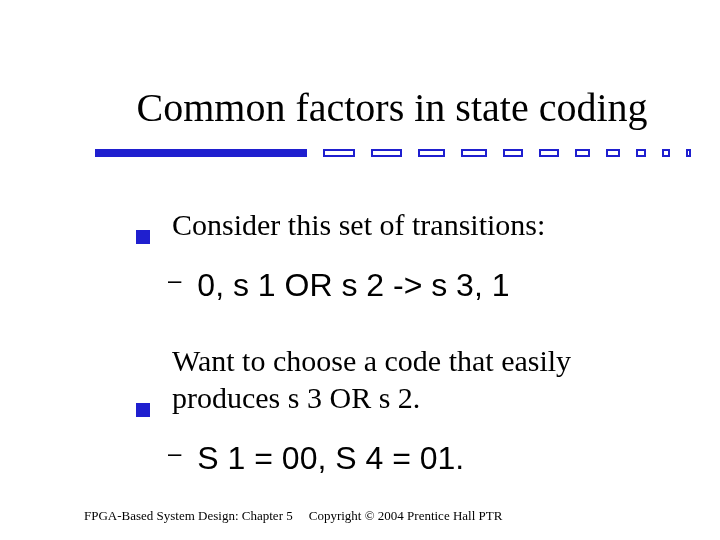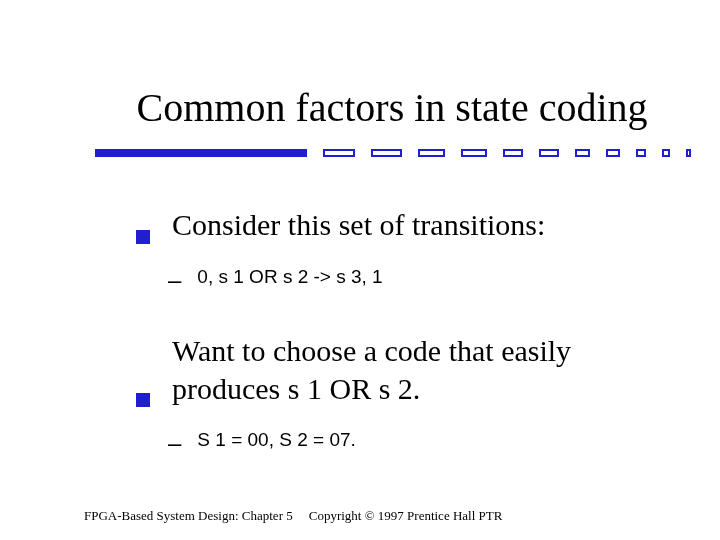--- a/index.html
+++ b/index.html
@@ -8,21 +8,21 @@
   .title { position: absolute; top: 52px; left: 0; width: 720px; text-align: center; font-size: 40px; font-weight: 400; }
   .divider { position: absolute; top: 109px; left: 55px; width: 612px; height: 24px; display: flex; align-items: stretch; }
   .divider .solid { background: #1f1fcf; }
   .divider .box { border: 2px solid #1f1fcf; background: #fff; }
   .content { position: absolute; top: 158px; left: 88px; width: 576px; }
   .bullet-row { display: flex; align-items: flex-end; margin-bottom: 4px; }
   .bullet-sq { width: 14px; height: 14px; background: #1f1fcf; flex: 0 0 14px; margin-top: 12px; margin-right: 14px; }
   .bullet-text { font-size: 30px; line-height: 1.25; }
   .sub-row { display: flex; align-items: flex-start; margin-left: 40px; margin-top: 6px; margin-bottom: 22px; }
   .sub-dash { font-size: 24px; font-family: Arial, sans-serif; margin-right: 8px; line-height: 1.2; }
-  .sub-text { font-size: 19px; font-family: Arial, sans-serif; line-height: 1.2; }
+  .sub-text { font-size: 32px; font-family: Arial, sans-serif; line-height: 1.2; }
   .footer { position: absolute; bottom: 24px; left: 44px; right: 44px; display: flex; justify-content: flex-start; font-size: 13px; }
 </style>
 </head>
 <body>
 
 <div class="slide">
 
   <div class="title">Common factors in state coding</div>
 
   <div class="divider">
@@ -46,27 +46,27 @@
       <div class="bullet-sq"></div>
       <div class="bullet-text">Consider this set of transitions:</div>
     </div>
     <div class="sub-row">
       <div class="sub-dash">–</div>
       <div class="sub-text">0, s 1 OR s 2 -&gt; s 3, 1</div>
     </div>
 
     <div class="bullet-row">
       <div class="bullet-sq"></div>
-      <div class="bullet-text">Want to choose a code that easily produces s 1 OR s 2.</div>
+      <div class="bullet-text">Want to choose a code that easily produces s 3 OR s 2.</div>
     </div>
     <div class="sub-row">
       <div class="sub-dash">–</div>
-      <div class="sub-text">S 1 = 00, S 2 = 07.</div>
+      <div class="sub-text">S 1 = 00, S 4 = 01.</div>
     </div>
 
   </div>
 
   <div class="footer">
     <div>FPGA-Based System Design: Chapter 5</div>
-    <div>Copyright © 1997 Prentice Hall PTR</div>
+    <div>Copyright © 2004 Prentice Hall PTR</div>
   </div>
 
 </div>
 
 </body></html>

